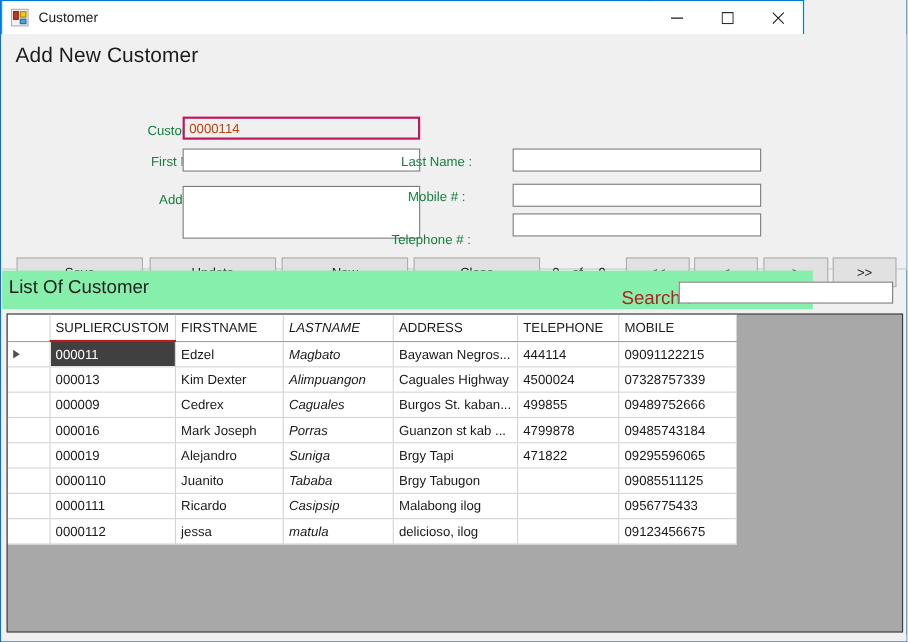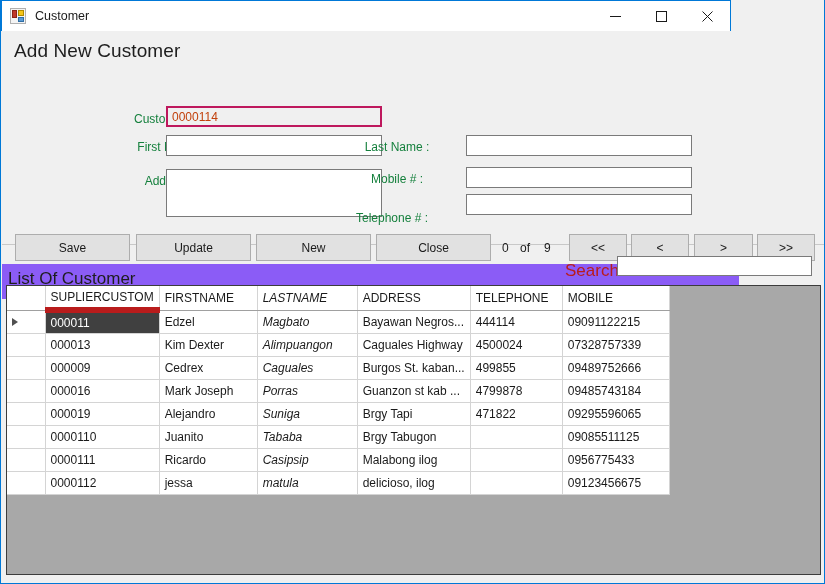--- a/index.html
+++ b/index.html
@@ -176,24 +176,24 @@
   #pager-total   { left: 542px; }
 
   #first-page-btn { left: 567px; top: 203px; width: 58px; height: 27px; }
   #prev-page-btn  { left: 629px; top: 203px; width: 58px; height: 27px; }
   #next-page-btn  { left: 692px; top: 203px; width: 59px; height: 27px; }
   #last-page-btn  { left: 755px; top: 203px; width: 58px; height: 27px; }
 
   
   .list-header {
     position: absolute;
-    left: 1px; top: 264px;
+    left: 1px; top: 246px;
     width: 737px;
     height: 35px;
-    background: #8b5cf6;
+    background: #86efac;
   }
   .list-title {
     position: absolute;
     left: 6px; top: 5px;
     font-size: 17px;
     color: #1d1d1d;
   }
   #search-label {
     position: absolute;
     left: 564px; top: 261px;
@@ -236,21 +236,21 @@
     text-overflow: ellipsis;
     box-sizing: border-box;
   }
   table.grid thead th {
     background: #ffffff;
     border-bottom: 1px solid #a0a0a0;
     height: 24px;
     color: #1a1a1a;
   }
   table.grid thead th.selected-col {
-    border-bottom: 6px solid #b91c1c;
+    border-bottom: 2px solid #b91c1c;
   }
   th.rowhdr, td.rowhdr {
     width: 38px;
     background: #ffffff;
     padding: 0;
     text-align: center;
     border-right: 1px solid #a0a0a0;
   }
   thead th.rowhdr { border-bottom: 1px solid #a0a0a0; }
   .row-arrow {

